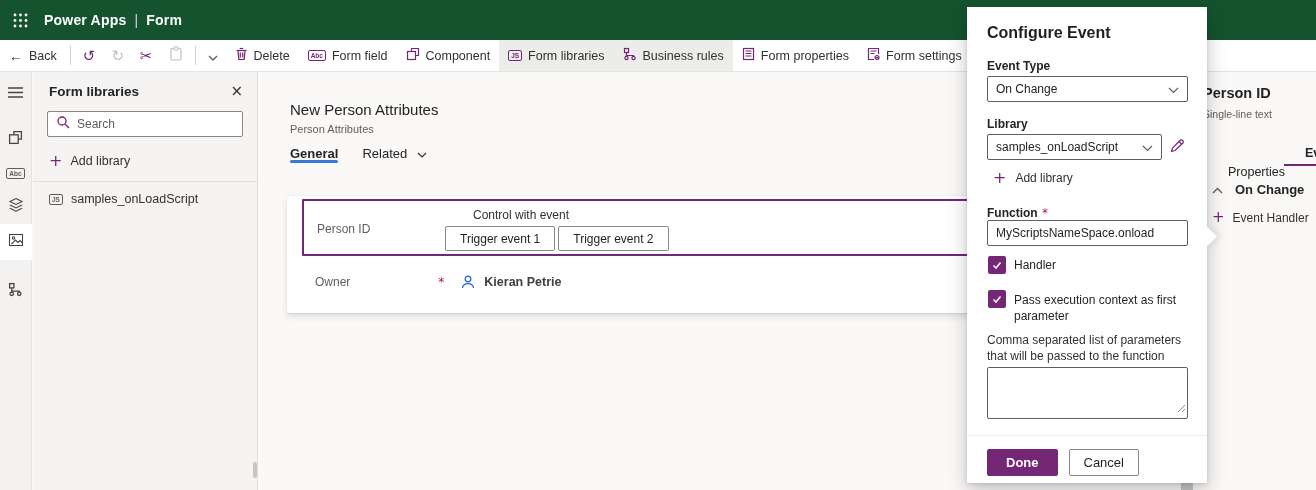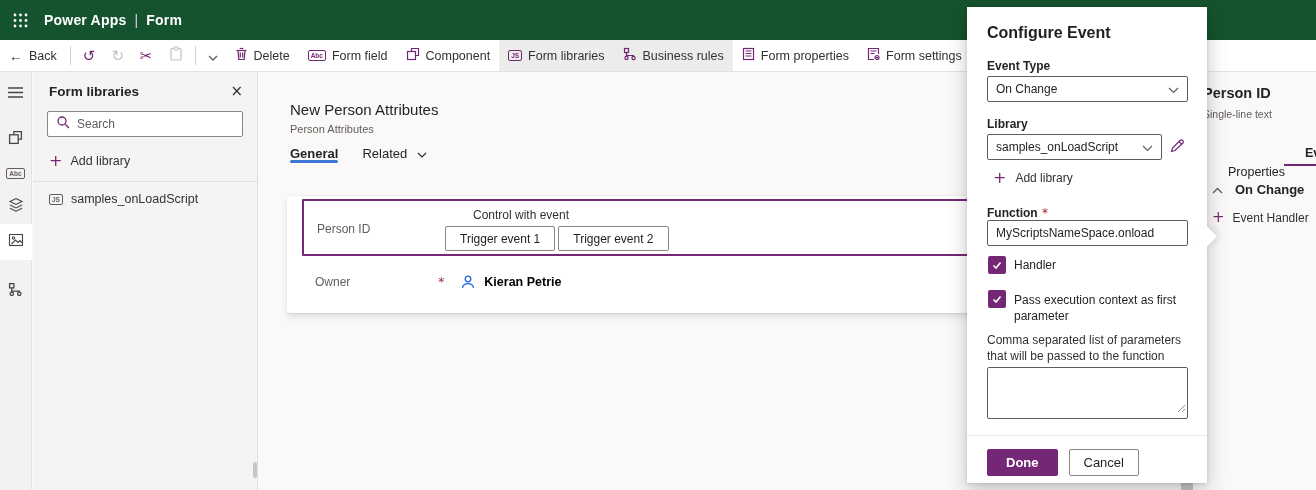--- a/index.html
+++ b/index.html
@@ -53,21 +53,21 @@
   .tab.active { font-weight:bold; }
   .tab.active::after { content:""; position:absolute; left:0; right:0; bottom:0; height:3px; background:#3b78d8; border-radius:2px; }
   .tab .chev { margin-left:6px; }
 
   .card { left:28px; top:124px; width:925px; height:117px; background:#fff; border-radius:3px; box-shadow:0 0.6px 1.8px rgba(0,0,0,.08), 0 3.2px 7.2px rgba(0,0,0,.10); }
   .sel-row { left:15px; top:3px; width:903px; height:57px; border:2px solid #742774; border-radius:1px; }
   .fld-label { font-size:12px; color:#605e5c; }
   .ctl-label { font-size:12px; color:#323130; }
   .trig-btn { height:25px; border:1px solid #8a8886; background:#fff; border-radius:2px; font-size:12px; color:#201f1e; padding:0 14px; display:flex; align-items:center; cursor:pointer; }
   .req { color:#a4262c; font-size:12px; }
-  .owner-link { color:#000000; font-size:12.5px; font-weight:bold; cursor:pointer;text-align:right; }
+  .owner-link { color:#404040; font-size:12.5px; font-weight:bold; cursor:pointer;text-align:right; }
   .canvas-scroll-thumb { left:922px; top:410px; width:12px; height:8px; background:#c8c6c4; z-index:2; }
 
   
   #rightpanel { left:1196px; top:72px; width:120px; height:418px; background:#faf9f8; overflow:hidden; z-index:2; }
   .rp-title { left:7px; top:13px; font-size:14.5px; font-weight:bold; color:#242424; white-space:nowrap; }
   .rp-sub { left:7px; top:36px; font-size:10.5px; color:#605e5c; white-space:nowrap; }
   .rp-tabs { left:0px; top:70px; display:flex; }
   .rp-tab { font-size:12.5px; color:#242424; padding:4px 10px 8px 10px; cursor:pointer; white-space:nowrap; }
   .rp-tab.active { font-weight:bold; }
   .rp-underline { left:88px; top:92px; width:40px; height:2px; background:#742774; }

